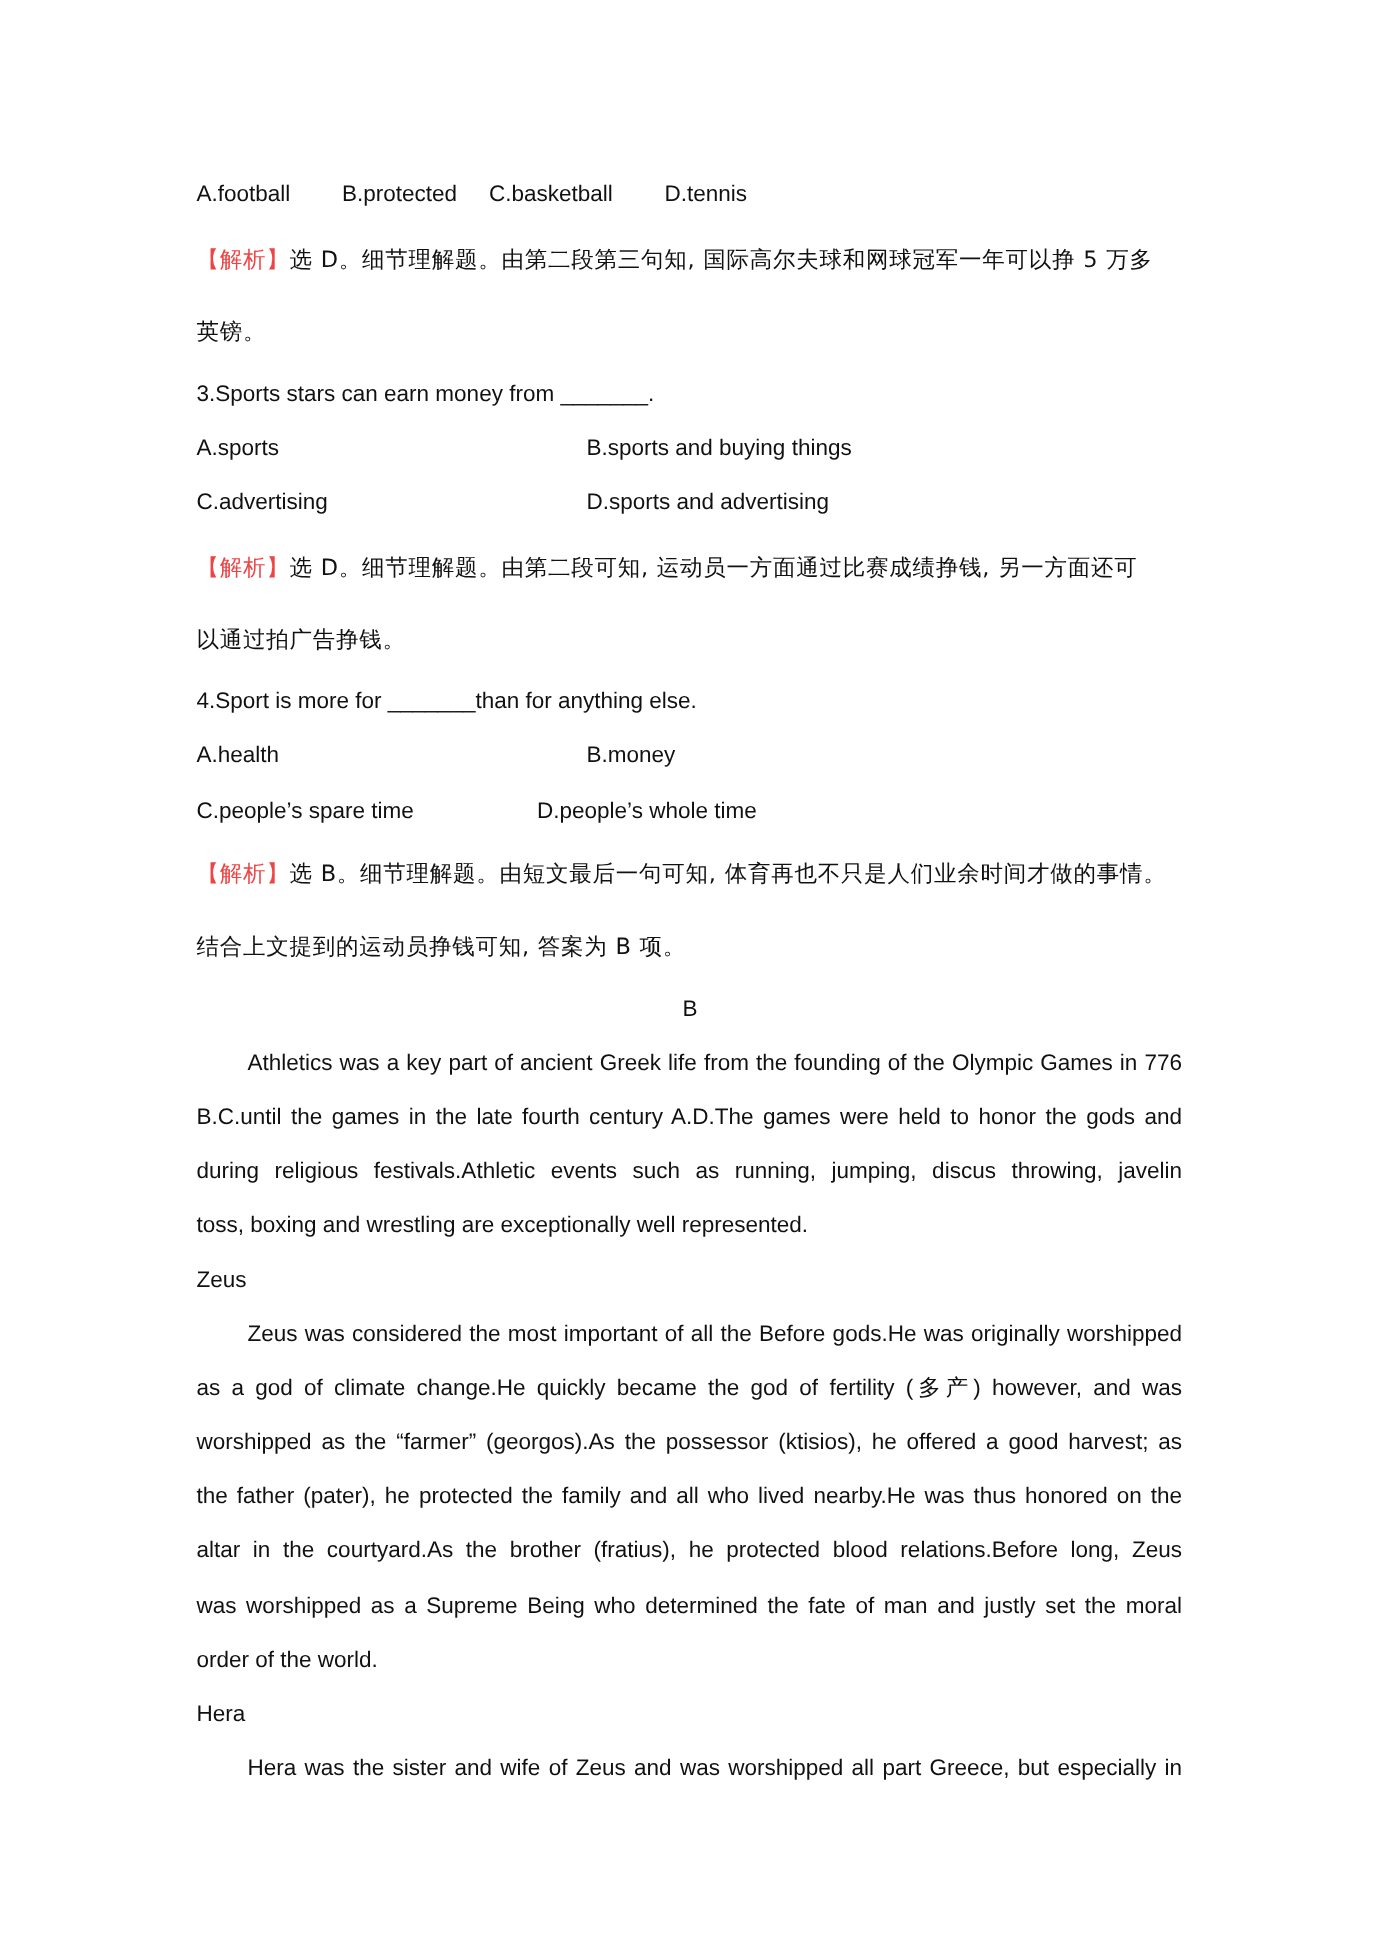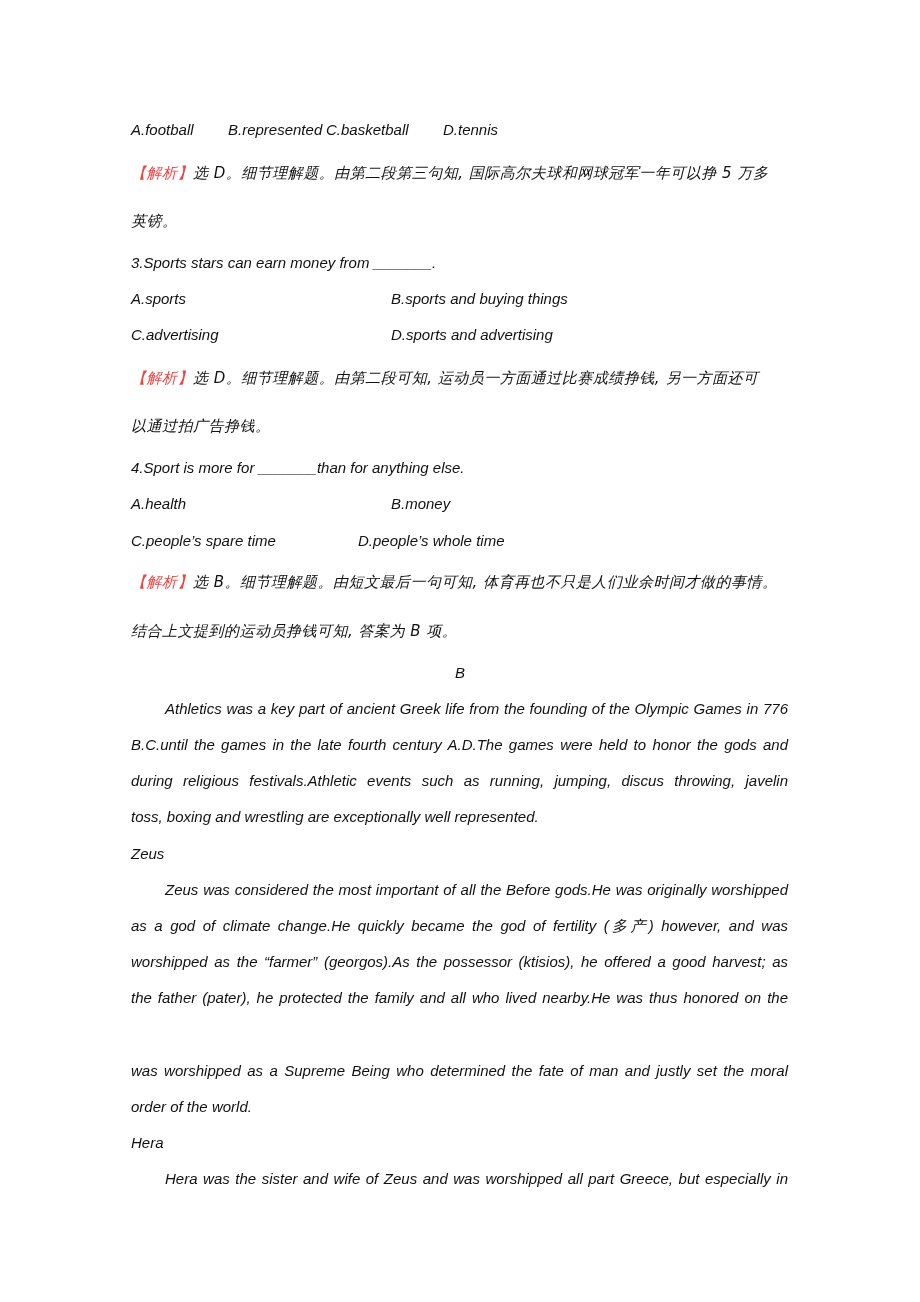--- a/index.html
+++ b/index.html
@@ -1,32 +1,32 @@
 <!DOCTYPE html>
 <html><head>
 <meta charset="utf-8">
 <style>
   html, body { margin: 0; padding: 0; background: #ffffff; }
   body { width: 920px; height: 1302px; position: relative; overflow: hidden;
          font-family: "Liberation Sans", "DejaVu Sans", sans-serif; color: #111; }
   .page { position: absolute; left: 0; top: 0; width: 920px; height: 1302px; }
-  .line { position: absolute; left: 131px; font-size: 15px; line-height: 20px; white-space: nowrap; font-style: italic; }
+  .line { position: absolute; left: 131px; font-size: 15px; line-height: 20px; white-space: nowrap; }
   .justify { width: 657px; text-align: justify; text-align-last: justify; white-space: normal; }
   .cn { font-family: "DejaVu Sans", sans-serif; font-size: 15px; letter-spacing: 0.5px; }
   .tag { color: #ef4444; }
   .opt { position: absolute; }
   .center { left: 0; width: 920px; text-align: center; }
 </style>
 </head>
 <body>
 
 <div class="page">
 
   <span class="line opt" style="top:120px;left:131px">A.football</span>
-  <span class="line opt" style="top:120px;left:228px">B.represented</span>
+  <span class="line opt" style="top:120px;left:228px">B.protected</span>
   <span class="line opt" style="top:120px;left:326px">C.basketball</span>
   <span class="line opt" style="top:120px;left:443px">D.tennis</span>
 
   <div class="line cn" style="top:163px;left:131px">
     <span class="tag">【解析】</span><span>选 D。细节理解题。由第二段第三句知, 国际高尔夫球和网球冠军一年可以挣 5 万多</span>
   </div>
   <div class="line cn" style="top:211px;left:131px">英镑。</div>
 
   <div class="line" style="top:253px">3.Sports stars can earn money from _______.</div>
   <span class="line opt" style="top:289px;left:131px">A.sports</span>
@@ -56,19 +56,20 @@
   <div class="line justify" style="top:735px">B.C.until the games in the late fourth century A.D.The games were held to honor the gods and</div>
   <div class="line justify" style="top:771px">during religious festivals.Athletic events such as running,    jumping,    discus throwing,    javelin</div>
   <div class="line" style="top:807px">toss,    boxing and wrestling are exceptionally well represented.</div>
 
   <div class="line" style="top:844px">Zeus</div>
 
   <div class="line justify" style="top:880px;padding-left:34px;width:623px">Zeus was considered the most important of all the Before gods.He was originally worshipped</div>
   <div class="line justify" style="top:916px">as a god of climate change.He quickly became the god of fertility (多产) however,    and was</div>
   <div class="line justify" style="top:988px">the father (pater),    he protected the family and all who lived nearby.He was thus honored on the</div>
   <div class="line justify" style="top:952px">worshipped as the “farmer” (georgos).As the possessor (ktisios),    he offered a good harvest; as</div>
+  <div class="line justify" style="top:1024px">altar in the courtyard.As the brother (fratius),    he protected blood relations.Before long,    Zeus</div>
   <div class="line justify" style="top:1061px">was worshipped as a Supreme Being who determined the fate of man and justly set the moral</div>
   <div class="line" style="top:1097px">order of the world.</div>
 
   <div class="line" style="top:1133px">Hera</div>
 
   <div class="line justify" style="top:1169px;padding-left:34px;width:623px">Hera was the sister and wife of Zeus and was worshipped all part Greece,    but especially in</div>
 </div>
 
 </body></html>

